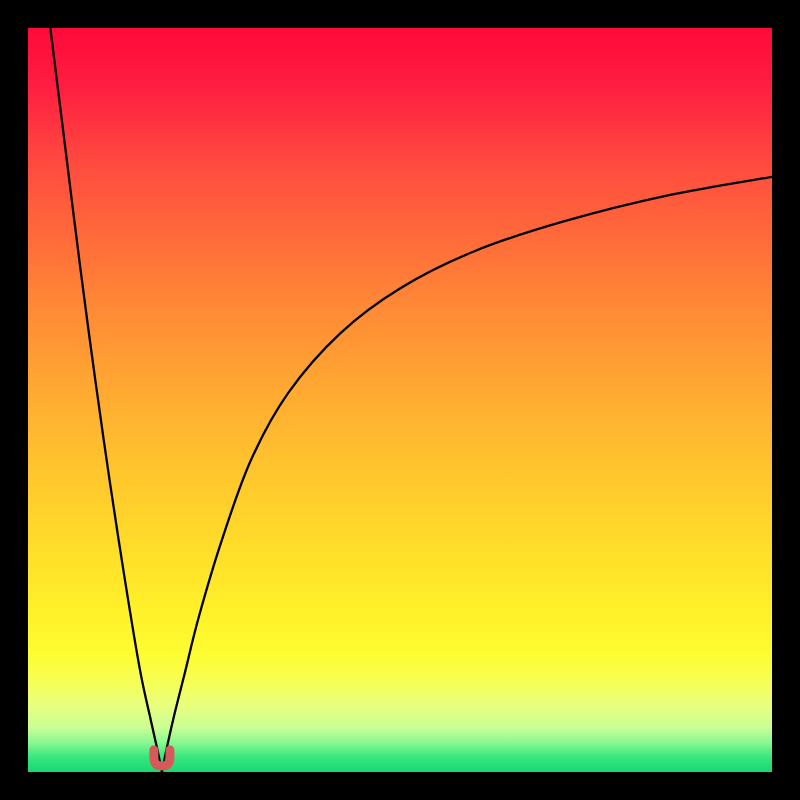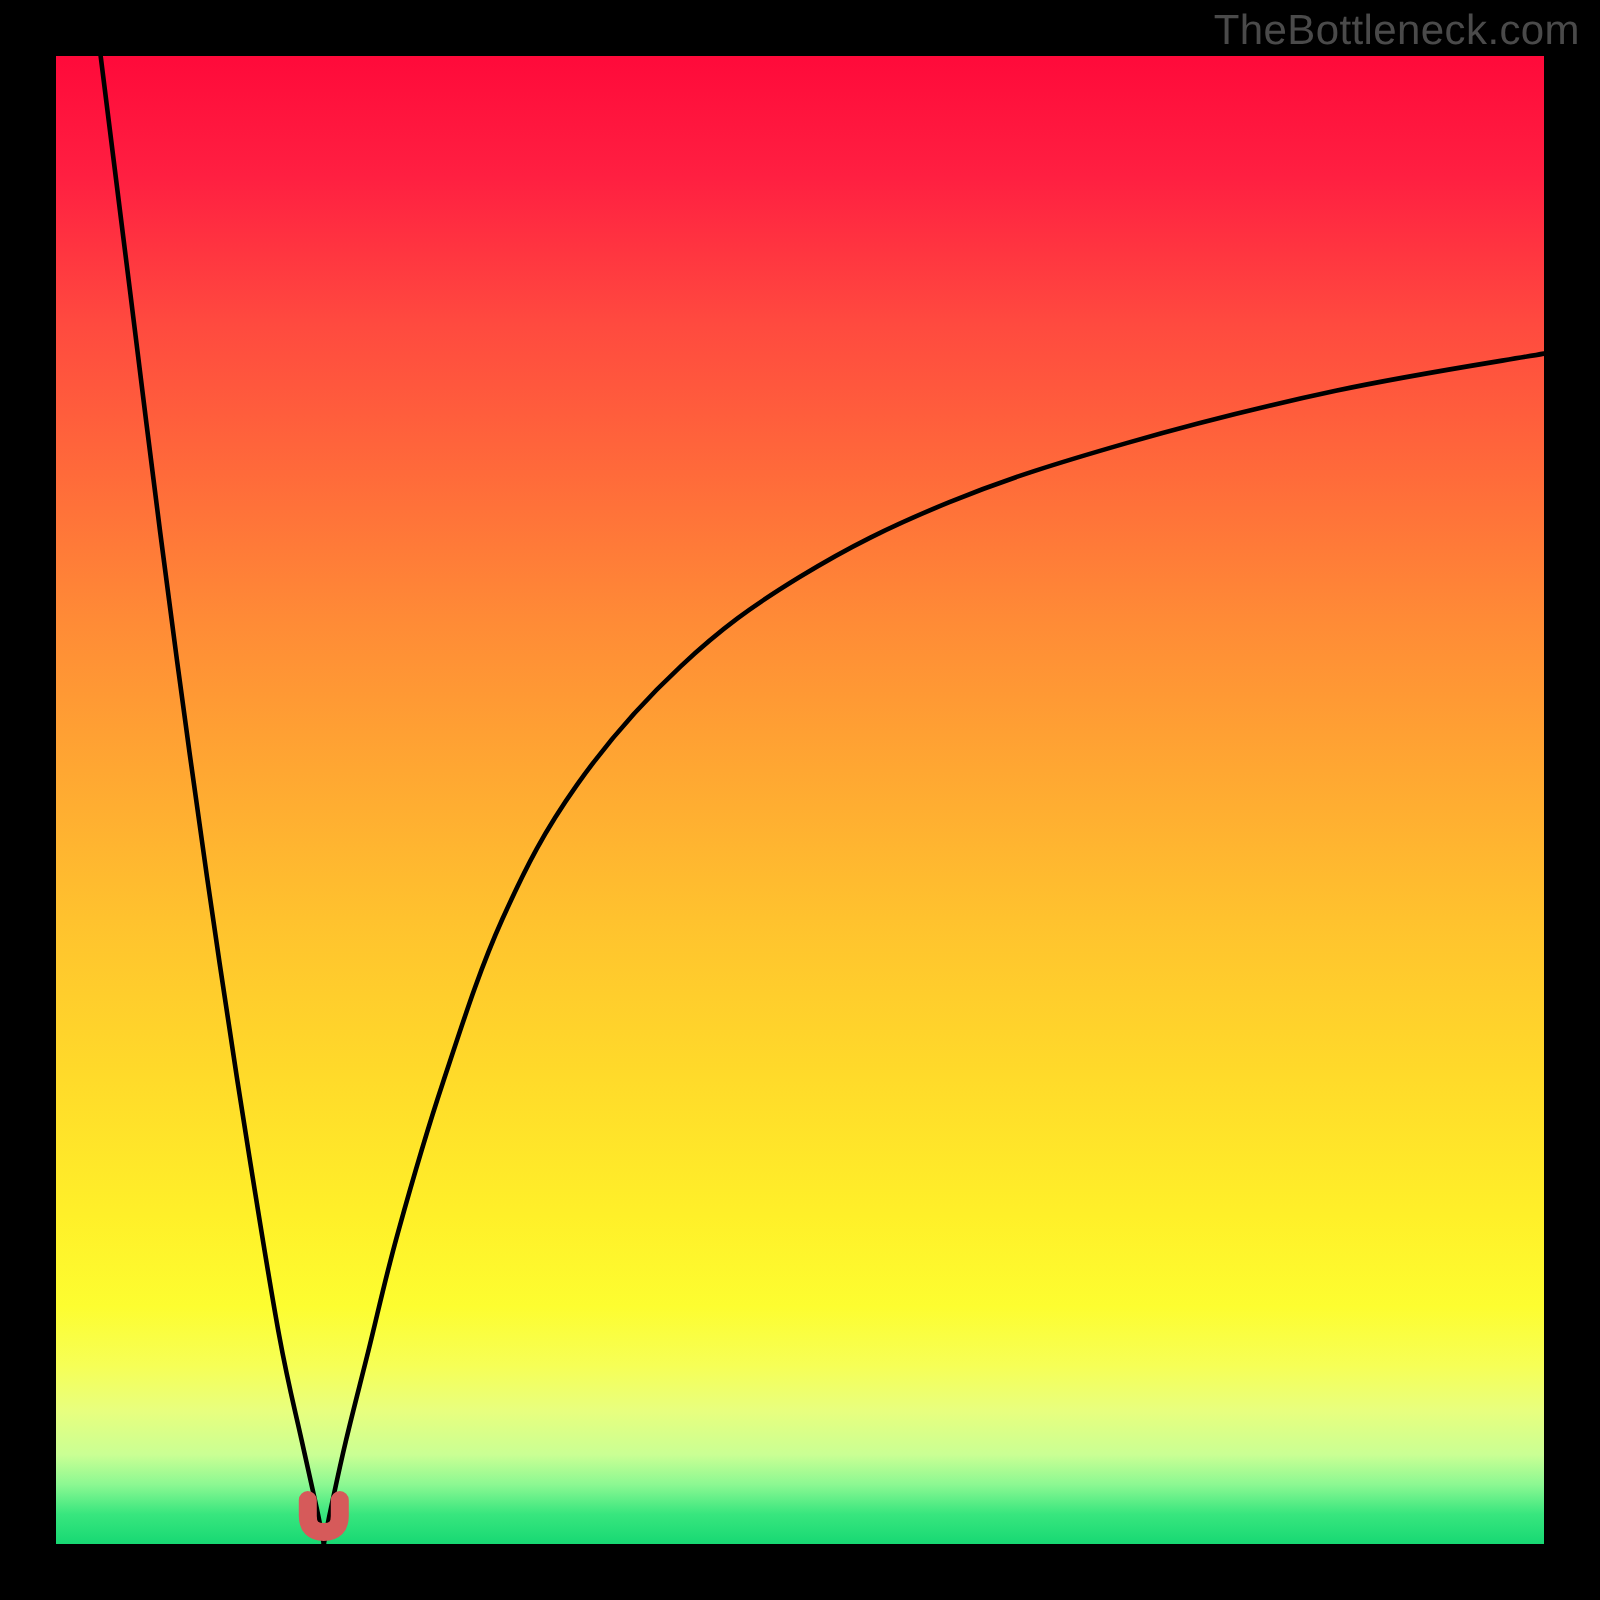--- a/index.html
+++ b/index.html
@@ -81,14 +81,13 @@
       <path d="M 22.32 0.00 C 25.00 21.43 31.84 76.19 37.20 119.04 C 42.56 161.89 46.72 196.56 52.08 238.08 C 57.44 279.60 61.60 310.84 66.96 349.68 C 72.32 388.52 76.48 417.68 81.84 453.84 C 87.20 490.00 91.36 517.08 96.72 550.56 C 102.08 584.04 106.91 614.40 111.60 639.84 C 116.29 665.28 119.41 676.52 122.76 691.92 C 126.11 707.32 128.19 716.03 130.20 725.40 C 132.21 734.77 133.25 740.65 133.92 744.00"></path>
           <path d="M 133.92 744.00 C 134.59 740.65 135.63 734.77 137.64 725.40 C 139.65 716.03 141.73 705.98 145.08 691.92 C 148.43 677.86 151.55 666.03 156.24 647.28 C 160.93 628.53 164.42 611.87 171.12 587.76 C 177.82 563.65 184.07 541.48 193.44 513.36 C 202.81 485.24 211.15 458.30 223.20 431.52 C 235.25 404.74 244.33 387.33 260.40 364.56 C 276.47 341.79 292.39 323.79 312.48 305.04 C 332.57 286.29 347.89 275.13 372.00 260.40 C 396.11 245.67 416.94 235.25 446.40 223.20 C 475.86 211.15 500.86 203.48 535.68 193.44 C 570.50 183.40 602.34 175.44 639.84 167.40 C 677.34 159.36 725.25 152.15 744.00 148.80"></path>
         </g>
       <g id="marker-group" fill="none" stroke-linecap="round">
 
       <path d="M 125.9 722.0 L 125.9 730.0 Q 125.9 738.0 133.9 738.0 L 133.9 738.0 Q 141.9 738.0 141.9 730.0 L 141.9 722.0" stroke="#d65a5a" stroke-width="9" fill="none"></path>
         </g>
     </svg>
   </div>
 
-  <div class="watermark">TheBottleneck.com</div>
 </div>
 
 </body></html>

